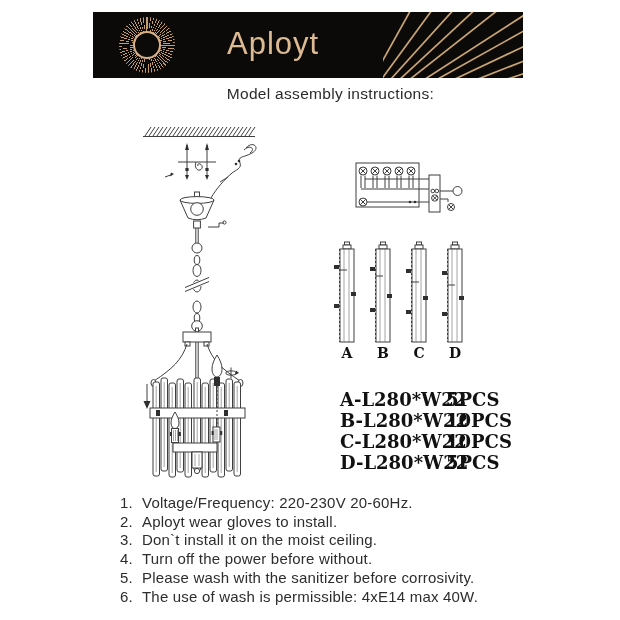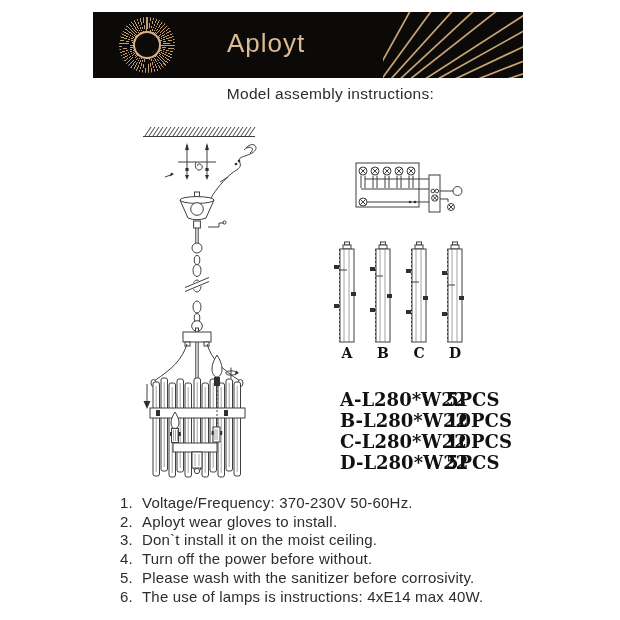--- a/index.html
+++ b/index.html
@@ -19,21 +19,21 @@
   .logo{
     position:absolute;left:26px;top:5px;width:56px;height:56px;border-radius:50%;
     background:repeating-conic-gradient(#c49d6f 0deg 1.8deg,#0c0a08 1.8deg 6.5deg);
   }
   .logo .eclipse{
     position:absolute;left:50%;top:50%;width:24px;height:24px;margin:-14px 0 0 -14px;
     background:#0c0a08;border:2px solid #d8b088;border-radius:50%;
   }
   .brand-name{
     position:absolute;left:134px;top:50%;transform:translateY(-54%);
-    font-size:26px;letter-spacing:1px;color:#dcba92;font-weight:400;
+    font-size:31px;letter-spacing:1px;color:#dcba92;font-weight:400;
   }
   .fan{position:absolute;right:0;top:0;height:66px;width:140px;}
 
   
   .title-block{position:absolute;left:0;right:0;top:85px;text-align:center;line-height:17.5px;}
   .title-line{font-size:15.5px;letter-spacing:.3px;color:#2b2b2b;margin-left:41px;}
 
   
   svg{position:absolute;}
   .chandelier-svg{left:120px;top:126px;}
@@ -316,37 +316,37 @@
     </div>
     <div class="part-row">
       <span class="part-code">D-L280*W22</span>
       <span class="part-qty">5PCS</span>
     </div>
   </div>
 
   <div class="instructions">
     <div class="instr-row">
       <span class="instr-num">1.</span>
-      <span class="instr-text">Voltage/Frequency: 370-230V 50-60Hz.</span>
+      <span class="instr-text">Voltage/Frequency: 220-230V 20-60Hz.</span>
     </div>
     <div class="instr-row">
       <span class="instr-num">2.</span>
       <span class="instr-text">Aployt wear gloves to install.</span>
     </div>
     <div class="instr-row">
       <span class="instr-num">3.</span>
       <span class="instr-text">Don`t install it on the moist ceiling.</span>
     </div>
     <div class="instr-row">
       <span class="instr-num">4.</span>
       <span class="instr-text">Turn off the power before without.</span>
     </div>
     <div class="instr-row">
       <span class="instr-num">5.</span>
       <span class="instr-text">Please wash with the sanitizer before corrosivity.</span>
     </div>
     <div class="instr-row">
       <span class="instr-num">6.</span>
-      <span class="instr-text">The use of lamps is instructions: 4xE14 max 40W.</span>
+      <span class="instr-text">The use of wash is permissible: 4xE14 max 40W.</span>
     </div>
   </div>
 
 </div>
 
 </body></html>

